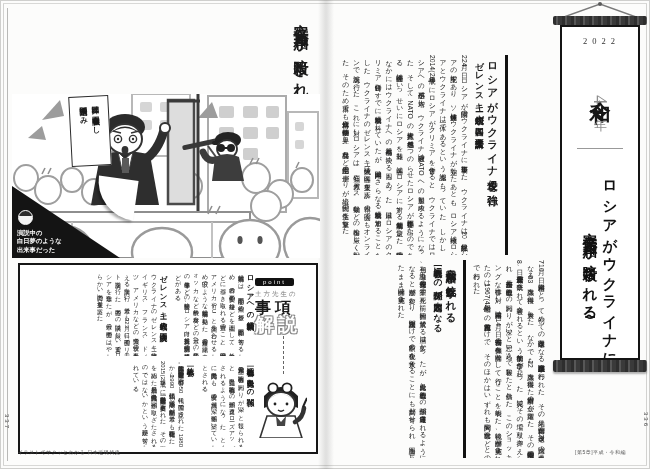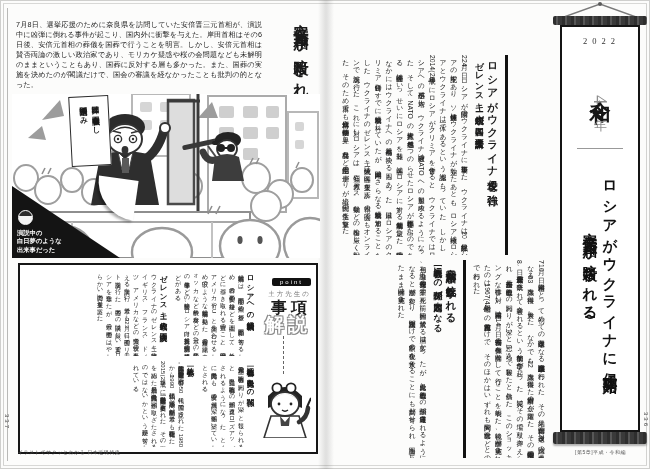--- a/index.html
+++ b/index.html
@@ -36,21 +36,21 @@
              background:linear-gradient(#2b2b2b 38%,#f3f3f3 38%);border:1px solid #fff;}
 
   
   .pbox{position:absolute;left:18px;top:263px;width:300px;height:191px;background:#fff;
         border:2px solid #161616;box-sizing:border-box;}
   .pbox-rows{position:absolute;left:6px;top:5px;width:230px;height:177px;display:flex;flex-direction:column;gap:5px;}
   .pbrow{height:86px;overflow:hidden;}
   .pb-sec{display:block;margin-left:4px;}
   .pb-h{font-size:7.5px;font-weight:bold;letter-spacing:.5px;line-height:11px;}
   .pb-b{font-size:6px;line-height:9px;color:#2a2a2a;}
-  .prail{position:absolute;right:5px;top:5px;width:56px;height:177px;text-align:right;}
+  .prail{position:absolute;right:5px;top:5px;width:56px;height:177px;text-align:left;}
   .ptag{display:inline-block;background:#111;color:#fff;font-size:6px;letter-spacing:2px;
         padding:1px 8px;border-radius:2px;}
   .psub{font-size:6.5px;color:#777;letter-spacing:2px;margin-top:2px;}
   .pt-main{font-size:16px;font-weight:bold;letter-spacing:4px;line-height:17px;color:#1a1a1a;}
   .pt-sub{font-size:19px;font-weight:bold;letter-spacing:4px;line-height:17px;color:#fff;
           text-shadow:0 0 1px #8a8a8a,1px 1px 0 #8a8a8a,-1px -1px 0 #8a8a8a,1px -1px 0 #8a8a8a,-1px 1px 0 #8a8a8a;}
   .pdots{width:0;height:38px;border-left:1px dashed #666;margin:3px auto 2px auto;}
 
   .pagenum-l{position:absolute;left:3px;top:414px;font-size:6px;letter-spacing:2px;color:#333;line-height:8px;}
   .pagenum-r{position:absolute;left:642px;top:412px;font-size:6px;letter-spacing:2px;color:#333;line-height:8px;}
@@ -60,21 +60,21 @@
   
   .band{position:absolute;overflow:hidden;}
   .band1{left:334px;top:55px;width:178px;height:200px;}
   .band2{left:332px;top:260px;width:214px;height:198px;}
   .sec-h{border-right:3px solid #111;padding-right:5px;margin-right:4px;margin-left:4px;height:100%;}
   .sec-h .l1{font-size:10.5px;font-weight:bold;letter-spacing:1px;line-height:14px;}
   .sec-h .l2{font-size:8.8px;font-weight:bold;letter-spacing:.5px;line-height:13px;}
   .flow{font-size:6.8px;line-height:10.8px;color:#222;margin-left:3px;}
 
   
-  .banner{position:absolute;left:556px;top:16px;width:88px;height:428px;}
+  .banner{position:absolute;left:556px;top:16px;width:88px;height:356px;}
   .rod{position:absolute;left:-3px;right:-3px;background:repeating-linear-gradient(90deg,#2e2e2e 0 3px,#575757 3px 5px,#3a3a3a 5px 9px);border-radius:2px;}
   .rod-top{top:0;height:9px;}
   .rod-bot{bottom:0;height:12px;box-shadow:0 2px 2px rgba(0,0,0,.3);}
   .scroll-body{position:absolute;left:4px;right:4px;top:9px;bottom:12px;background:#fff;
                border:2px solid #141414;box-shadow:0 0 0 1px #fff inset;overflow:hidden;}
   .scroll-inner{position:absolute;left:0;right:0;top:0;text-align:center;
                 font-family:"Liberation Serif","DejaVu Serif",serif;}
   .y2022{font-size:8.5px;letter-spacing:5px;color:#333;margin:9px 0 2px 3px;}
   .era-col{height:96px;margin:0 auto;font-weight:bold;}
   .era-name{font-size:21px;letter-spacing:4px;color:#161616;line-height:24px;}
@@ -89,21 +89,20 @@
 <body>
 
 <div class="stage">
   <div class="edge-t"></div>
   <div class="edge-b"></div>
   <div class="edge-l1"></div>
   <div class="edge-l2"></div>
   <div class="edge-r1"></div>
   <div class="gutter"></div>
 
-  <div class="intro jp">7月8日、選挙応援のために奈良県を訪問していた安倍晋三元首相が、演説中に凶弾に倒れる事件が起こり、国内外に衝撃を与えた。岸田首相はその6日後、安倍元首相の葬儀を国葬で行うことを明言。しかし、安倍元首相は賛否両論の激しい政治家であり、モリカケ疑惑や桜の会問題なども未解明のままということもあり、国葬に反対する層も多かった。また、国葬の実施を決めたのが閣議だけで、国会の審議を経なかったことも批判の的となった。</div>
   <div class="headline-l v">安倍元首相が暗殺される</div>
 
   <div class="illo">
     <svg width="308" height="164" viewBox="0 0 308 164">
 
       <rect x="196" y="2" width="78" height="116" fill="#ffffff" stroke="#ababab" stroke-width="2"></rect>
       <g fill="#cfcfcf">
         <rect x="207" y="12" width="15" height="12" rx="2"></rect>
           <rect x="231" y="12" width="15" height="12" rx="2"></rect>
           <rect x="254" y="12" width="13" height="12" rx="2"></rect>

